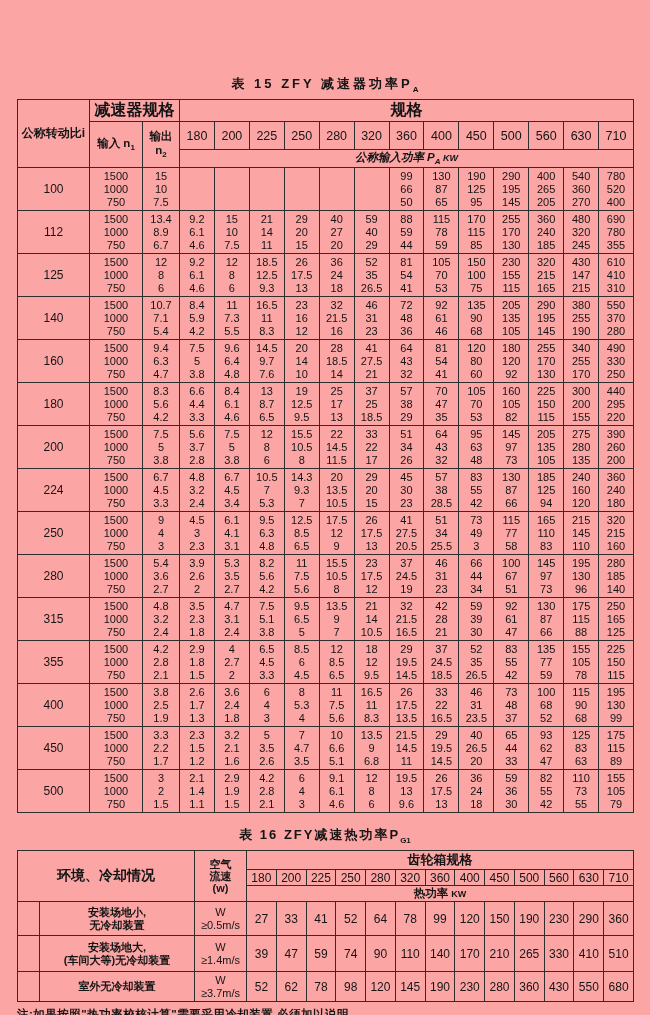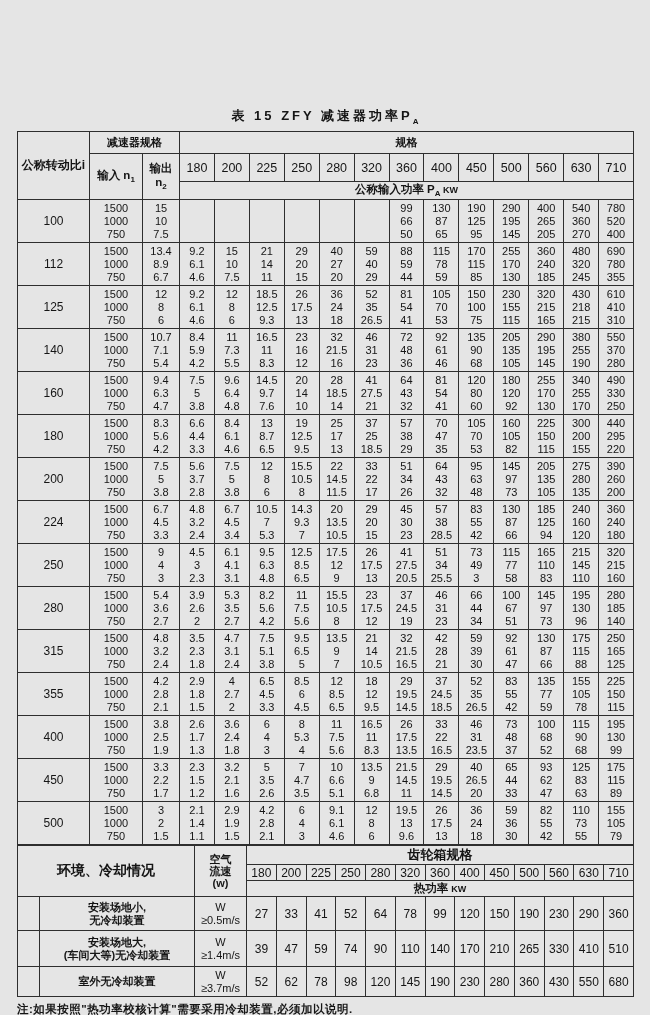--- a/index.html
+++ b/index.html
@@ -6,23 +6,23 @@
   html, body { margin: 0; padding: 0; }
   body {
     width: 650px; height: 1015px;
     background: #ffffff;
     font-family: "Liberation Sans", "DejaVu Sans", sans-serif;
     color: #151515;
   }
   .page {
     position: relative;
     width: 650px; height: 1015px;
-    background: #e5e5e5;
+    background: #fca5a5;
     overflow: hidden;
-    padding-top: 108px;
+    padding-top: 76px;
   }
   .doc-title {
     text-align: center;
     font-size: 13px;
     font-weight: 600;
     letter-spacing: 3px;
     height: 16px;
     line-height: 16px;
     margin-bottom: 7px;
     white-space: nowrap;
@@ -34,32 +34,32 @@
     width: 617px;
     table-layout: fixed;
   }
   th, td {
     border: 1px solid #2e2e2e;
     padding: 0;
     text-align: center;
     vertical-align: middle;
     overflow: hidden;
   }
-  th { font-weight: 600; font-size: 11px; }
+  th { font-weight: 600; font-size: 16px; }
   sub { font-size: 8px; }
   .small-unit { font-size: 9px; }
 
   
   .t15 thead tr:nth-child(1) { height: 22px; }
   .t15 thead tr:nth-child(2) { height: 28px; margin-top: 16px; }
   .t15 thead tr:nth-child(3) { height: 18px; }
   .t15 thead .size-th { font-weight: 400; font-size: 12.5px; }
   .t15 .th-ratio { font-size: 12px; }
   .t15 .th-io { font-size: 11.5px; }
-  .t15 .th-power { font-size: 11.5px; }
+  .t15 .th-power { font-size: 11.5px; font-style: italic; }
   .t15 tbody tr { height: 43px; }
   .t15 tbody td { font-size: 11px; }
   .c-ratio { font-size: 12px !important; }
   .c-lines div { line-height: 13px; }
 
   
   .t16-title { margin-top: 14px; letter-spacing: 2px; }
   .t16 thead tr:nth-child(1) { height: 14px; }
   .t16 thead tr:nth-child(2) { height: 16px; }
   .t16 thead tr:nth-child(3) { height: 14px; }
@@ -377,21 +377,21 @@
             <div>155</div>
             <div>115</div>
           </td>
           <td class="c-lines c-val">
             <div>320</div>
             <div>215</div>
             <div>165</div>
           </td>
           <td class="c-lines c-val">
             <div>430</div>
-            <div>218</div>
+            <div>147</div>
             <div>215</div>
           </td>
           <td class="c-lines c-val">
             <div>610</div>
             <div>410</div>
             <div>310</div>
           </td>
         </tr>
         <tr>
           <td class="c-ratio">
@@ -1349,20 +1349,23 @@
           </td>
           <td class="c-lines c-val">
             <div>155</div>
             <div>105</div>
             <div>79</div>
           </td>
         </tr>
       </tbody>
   </table>
 
+  <div class="doc-title t16-title">
+    <span>表 16 ZFY减速热功率P</span><sub>G1</sub>
+  </div>
 
   <table class="t16">
     <colgroup>
       <col style="width:22px">
         <col style="width:155px">
         <col style="width:52px">
     </colgroup>
     <thead>
       <tr>
         <th colspan="2" rowspan="3" class="th-env">环境、冷却情况</th>

